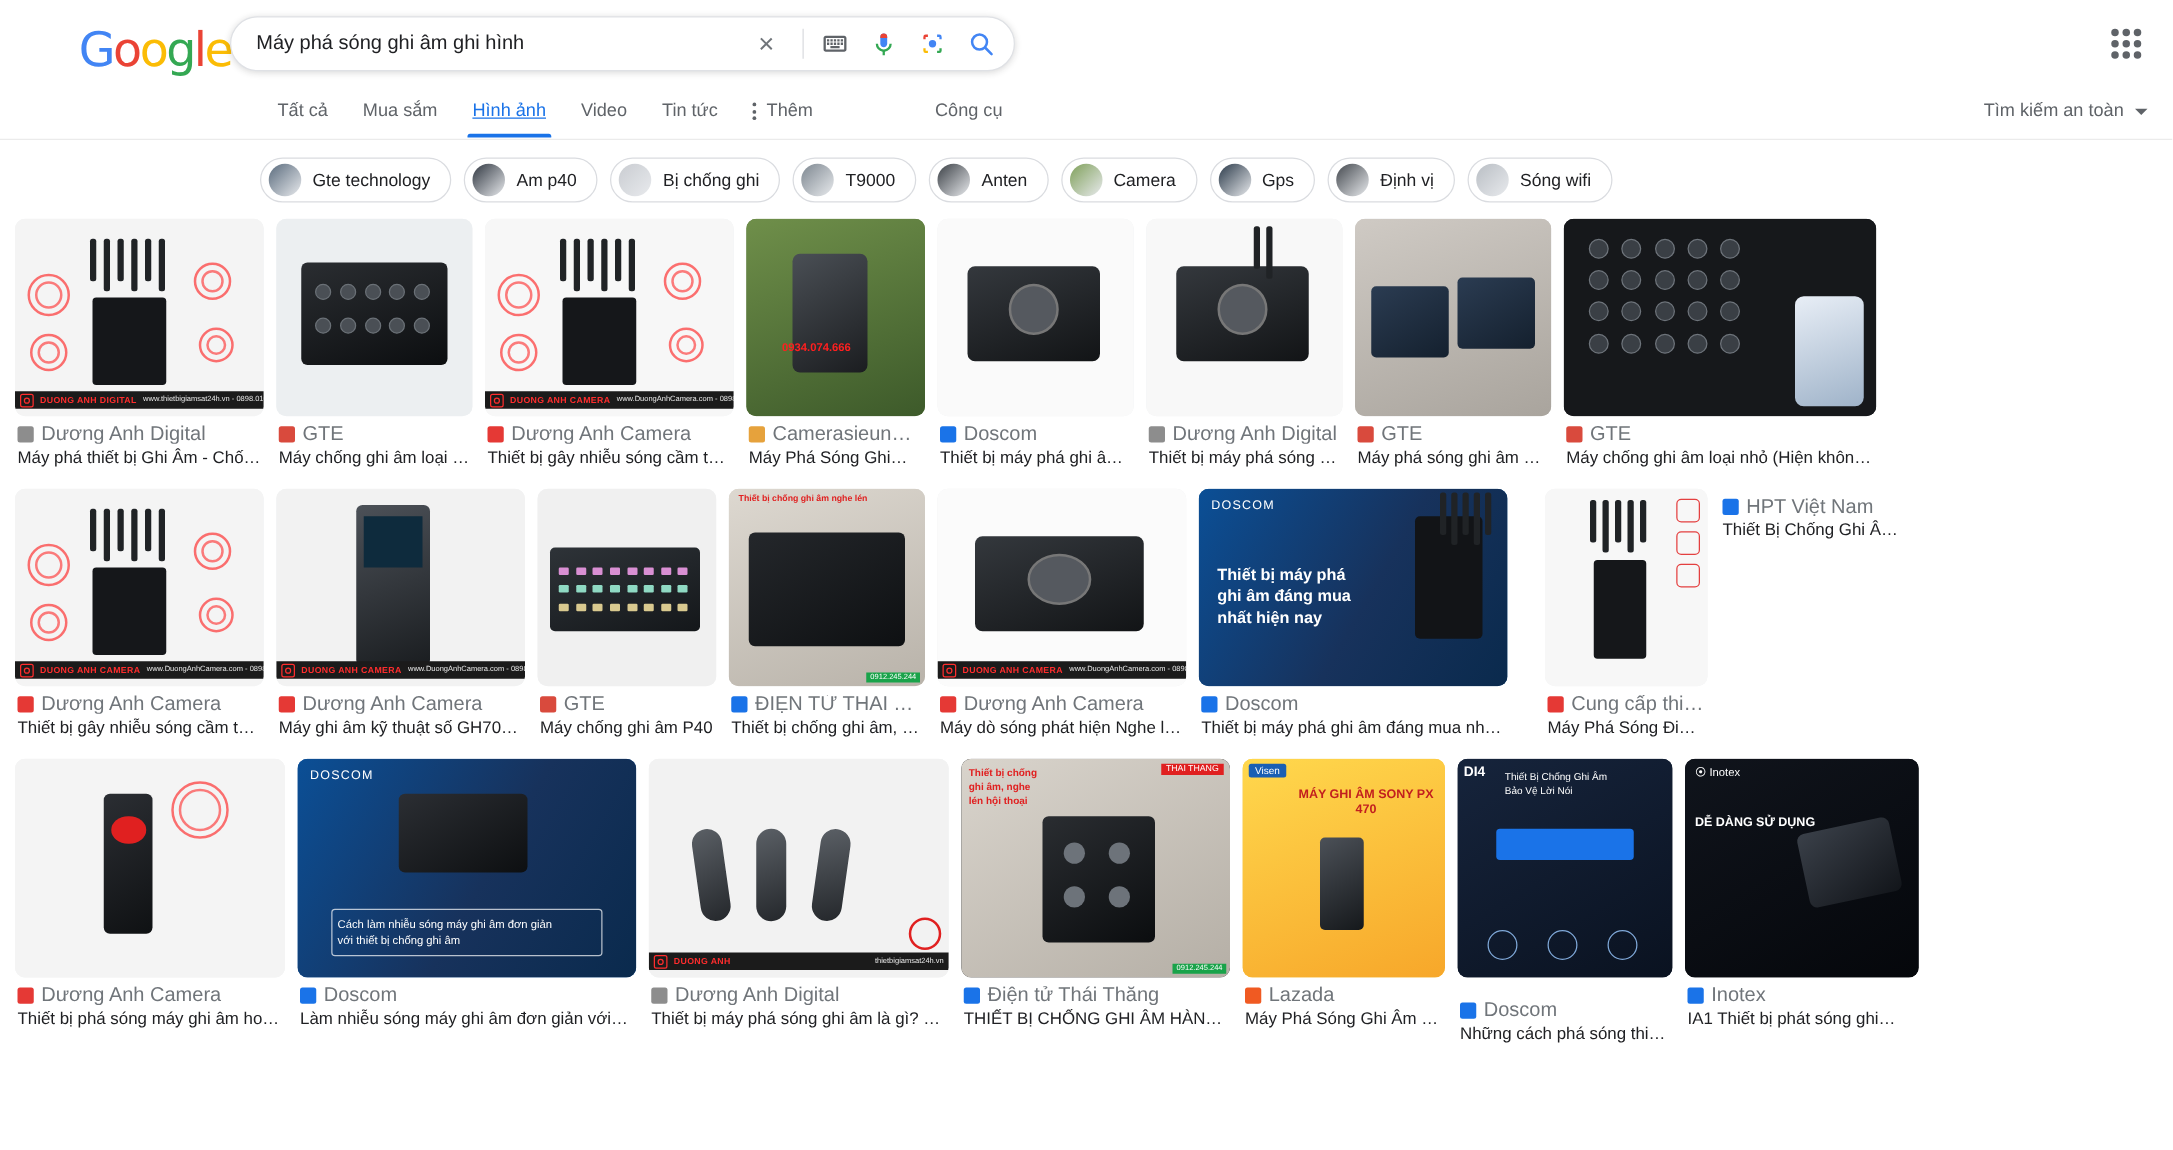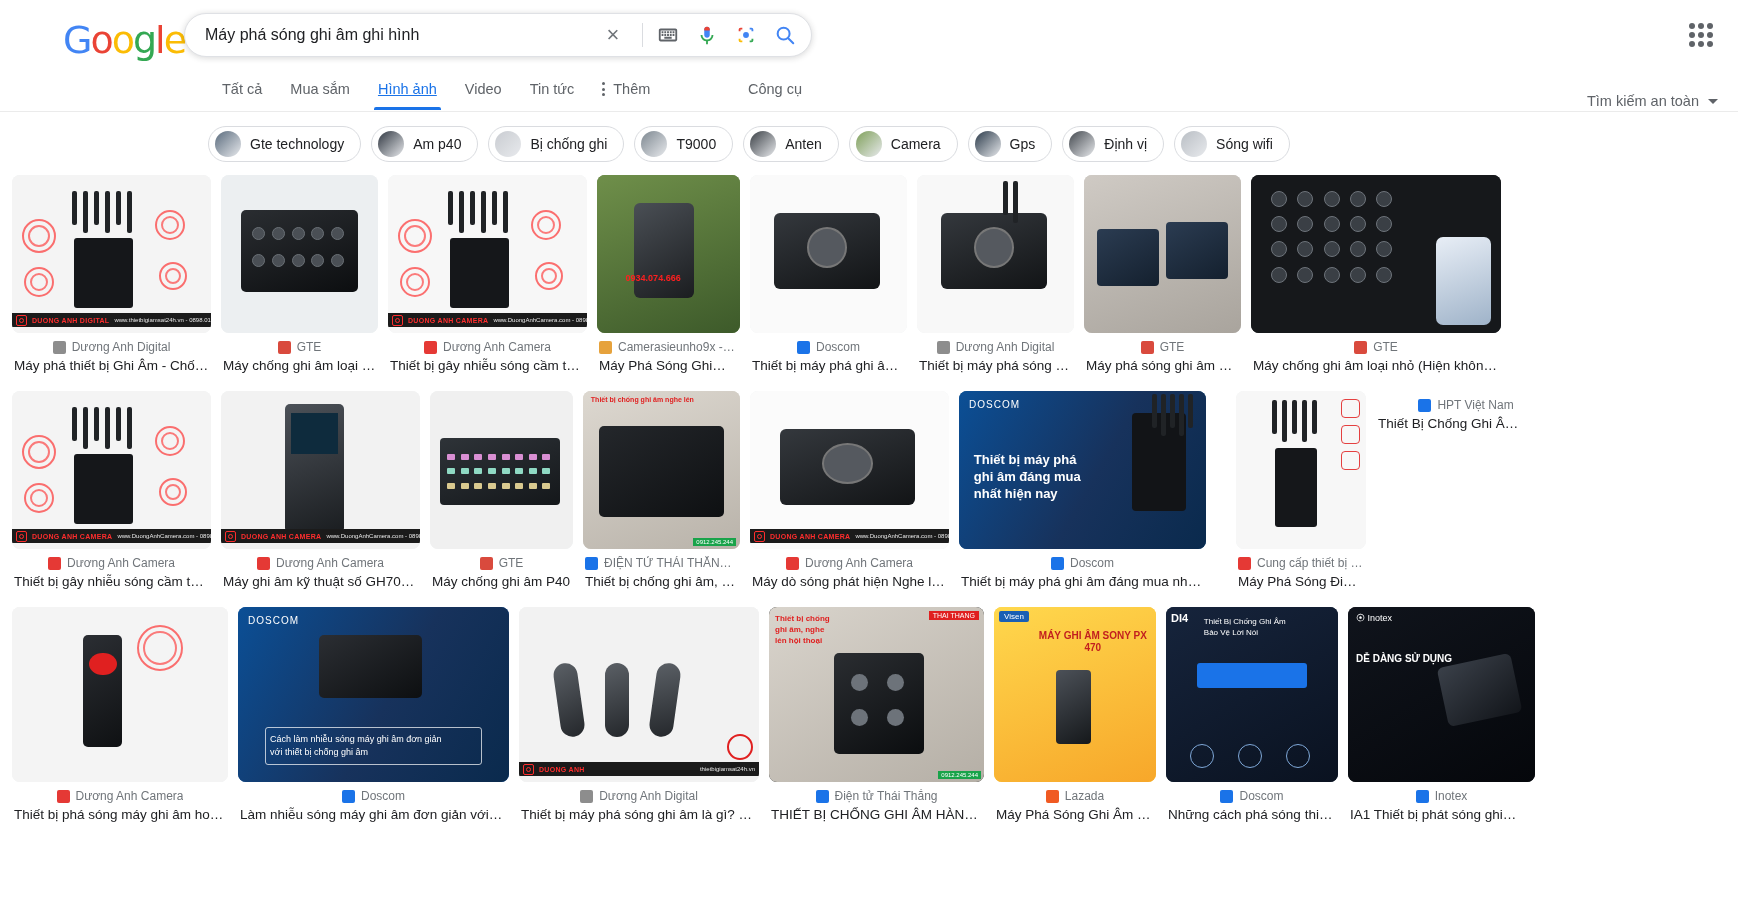--- a/index.html
+++ b/index.html
@@ -83,21 +83,21 @@
   .dots3 { display: flex; flex-direction: column; gap: 2.5px; }
   .dots3 i { width: 3px; height: 3px; background: #5f6368; border-radius: 50%; }
 
   .tools-btn {
     position: absolute; left: 748px; top: 11px;
     font-size: 14.5px; color: #5f6368; cursor: pointer;
   }
   .safesearch {
     position: absolute; right: 20px; top: 11px;
     font-size: 14.5px; color: #5f6368;
-    display: flex; align-items: center; gap: 9px; cursor: pointer; margin-top: 12px;
+    display: flex; align-items: center; gap: 9px; cursor: pointer;
   }
   .caret { width: 0; height: 0; border-left: 5px solid transparent;
            border-right: 5px solid transparent; border-top: 5px solid #5f6368; }
 
   
   .chips {
     display: flex; align-items: center; gap: 10px;
     padding: 14px 0 13px 208px;
   }
   .chip {
@@ -119,23 +119,22 @@
   }
   .row { display: flex; gap: 10px; align-items: flex-start; }
   .card { display: flex; flex-direction: column; cursor: pointer; }
   .thumb {
     border-radius: 8px; overflow: hidden; position: relative;
     background: #f1f3f4;
   }
   .meta { padding: 7px 2px 0; }
   .src {
     display: flex; align-items: center; gap: 6px;
-    font-size: 12px; color: #70757a; line-height: 15px;
+    font-size: 16px; color: #70757a; line-height: 15px;
     margin-bottom: 2px;
-    justify-content: center;
   }
   .favicon {
     width: 13px; height: 13px; border-radius: 2px; flex: none;
   }
   .src-name { overflow: hidden; text-overflow: ellipsis; white-space: nowrap; }
   .title {
     font-size: 13.5px; color: #202124; line-height: 18px;
     white-space: nowrap; overflow: hidden; text-overflow: ellipsis;
   }
 
@@ -829,21 +828,21 @@
           </div>
         </div>
         <div class="meta">
           <div class="src">
             <span class="favicon" style="background: rgb(240, 90, 34);"></span>
             <span class="src-name">Lazada</span>
           </div>
           <div class="title">Máy Phá Sóng Ghi Âm Gi…</div>
         </div>
       </div>
-      <div class="card" style="width: 172px;">
+      <div class="card" style="width: 172px; gap: 12px;">
         <div class="thumb" style="width: 172px; height: 175px;">
           <div class="ph" style="background:#0d1b2e">
             <div style="position:absolute;inset:0;background:linear-gradient(150deg,#16243c,#0a1220)"></div>
         <div style="position:absolute;left:5px;top:5px;color:#fff;font-size:11px;font-weight:bold">DI4</div>
         <div style="position:absolute;left:37.84px;top:8.75px;color:#fff;font-size:8px;line-height:11px">
           Thiết Bị Chống Ghi Âm<br>Bảo Vệ Lời Nói</div>
         <div style="position:absolute;left:30.959999999999997px;top:56px;width:110.08px;height:24.500000000000004px;
           background:#1a73e8;border-radius:3px"></div>
             <div style="position:absolute;left:24.080000000000002px;bottom:14px;width:24px;height:24px;
           border-radius:50%;border:1.5px solid #7fa8d8"></div>

